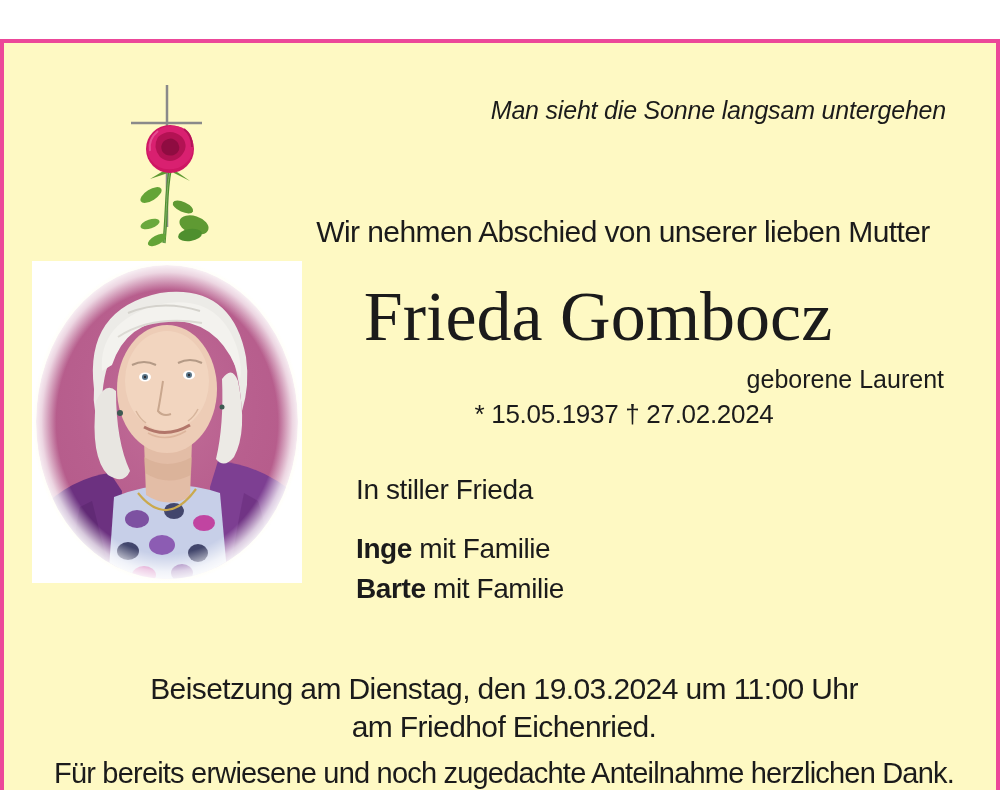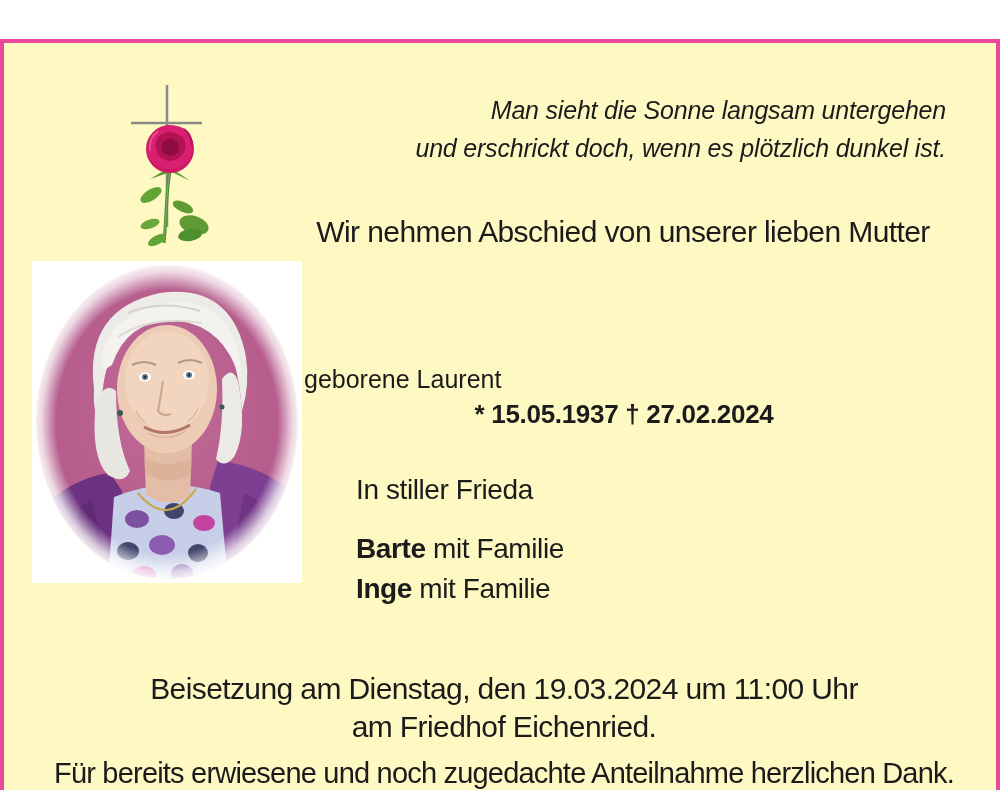--- a/index.html
+++ b/index.html
@@ -34,29 +34,29 @@
     left: 260px; top: 238px; width: 668px;
     text-align: center;
     font-family: "Liberation Serif", serif;
     font-size: 70px;
     line-height: 72px;
     letter-spacing: 0px;
     white-space: nowrap;
   }
   .maiden {
     left: 300px; top: 322px; width: 640px;
-    text-align: left;
+    text-align: right;
     font-size: 25px;
     white-space: nowrap;
   }
   .dates {
     left: 300px; top: 356px; width: 640px;
     text-align: center;
     font-size: 26px;
-    font-weight: bold;
+    font-weight: normal;
     letter-spacing: -0.3px;
     white-space: nowrap;
   }
   .trauer-lead {
     left: 352px; top: 431px;
     font-size: 28px;
     letter-spacing: -0.4px;
     white-space: nowrap;
   }
   .mourners {
@@ -184,35 +184,35 @@
       <path d="M166,148 Q162,156 156,160" fill="none" stroke="#d0ac93" stroke-width="1.5" opacity="0.8"></path>
 
       <circle cx="88" cy="152" r="3" fill="#3d5a52"></circle>
       <circle cx="190" cy="146" r="2.5" fill="#3d5a52"></circle>
     </g>
     <rect x="0" y="0" width="270" height="322" fill="url(#whiteFeather)"></rect>
   </svg>
 
   <div class="abs epigraph">
     <div>Man sieht die Sonne langsam untergehen</div>
-    <div>und erschrickt doch, wenn es plötzlich dunkel ist.</div>
   </div>
 
   <div class="abs intro">Wir nehmen Abschied von unserer lieben Mutter</div>
 
+  <div class="abs name">Frieda Gombocz</div>
 
   <div class="abs maiden">geborene Laurent</div>
 
   <div class="abs dates">* 15.05.1937 † 27.02.2024</div>
 
   <div class="abs trauer-lead">In stiller Frieda</div>
 
   <div class="abs mourners">
+    <div><b>Inge</b><span> mit Familie</span></div>
     <div><b>Barte</b><span> mit Familie</span></div>
-    <div><b>Inge</b><span> mit Familie</span></div>
   </div>
 
   <div class="abs funeral">
     <div>Beisetzung am Dienstag, den 19.03.2024 um 11:00 Uhr</div>
     <div>am Friedhof Eichenried.</div>
   </div>
 
   <div class="abs thanks">Für bereits erwiesene und noch zugedachte Anteilnahme herzlichen Dank.</div>
 
 </div>

